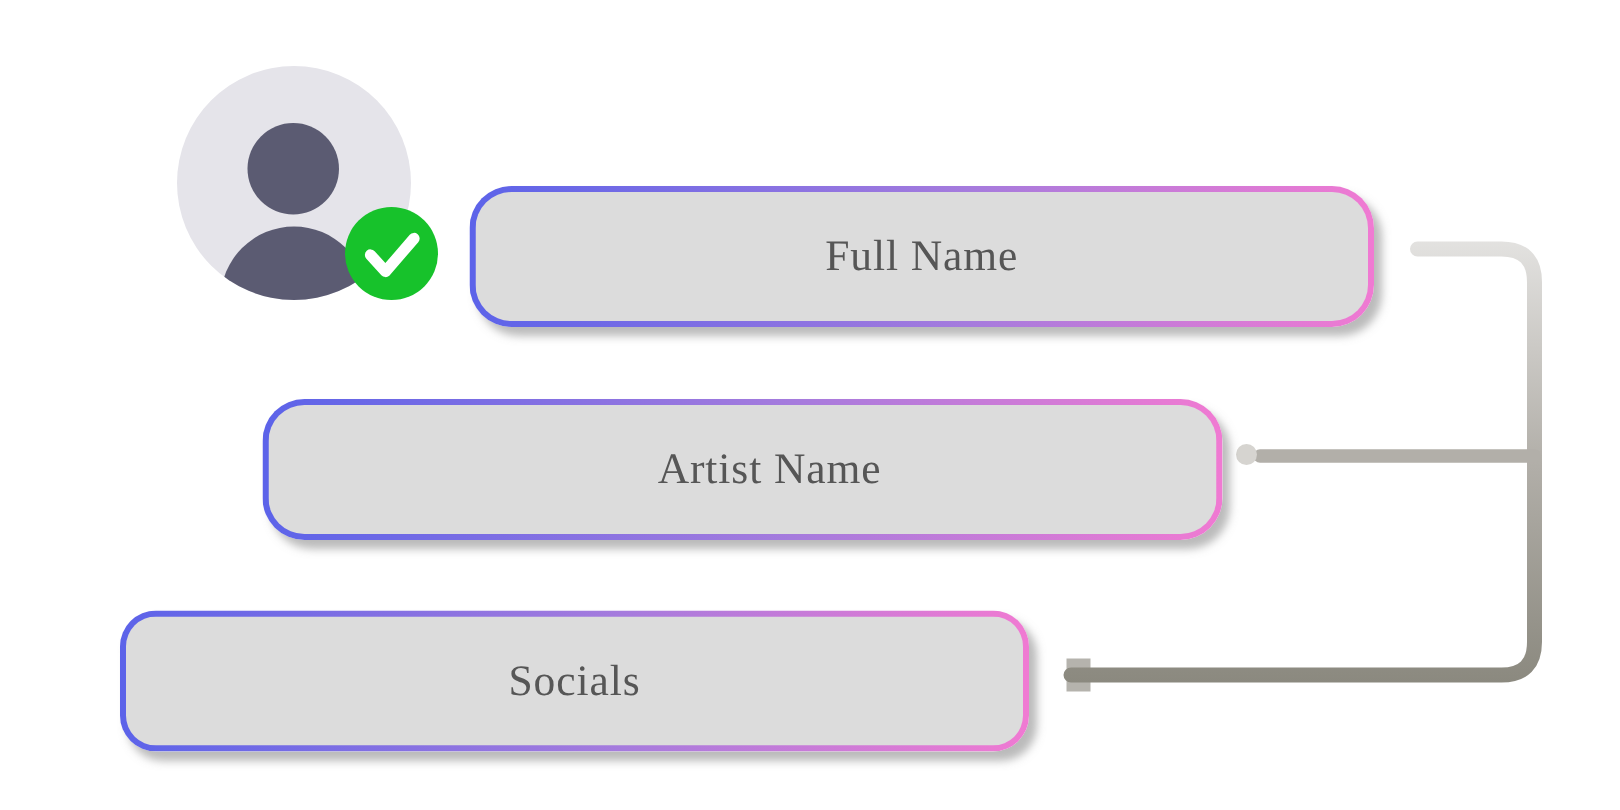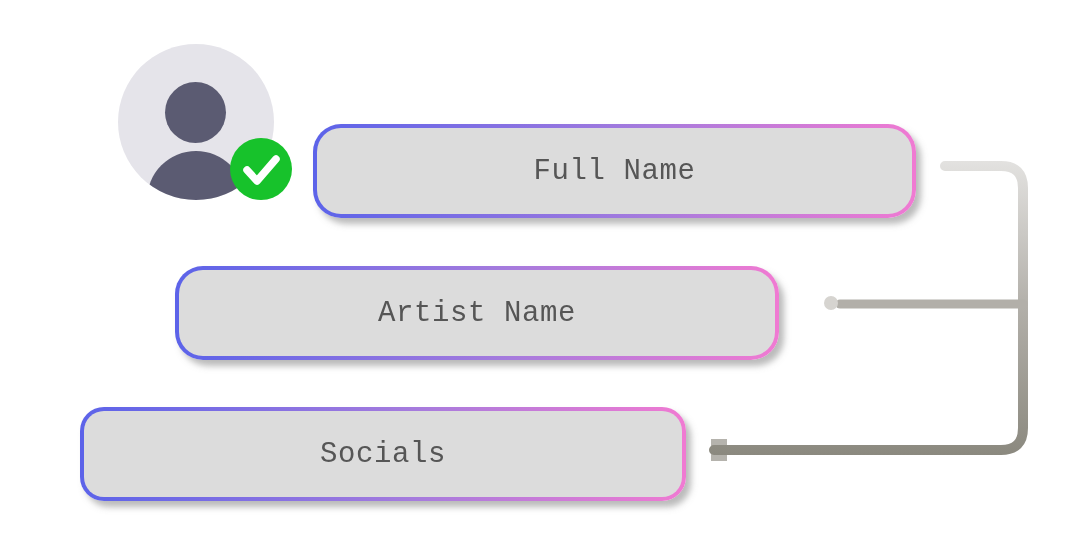--- a/index.html
+++ b/index.html
@@ -1,21 +1,21 @@
 <!DOCTYPE html>
 <html style="--scene-bg: #ffffff; --field-fill: #dcdcdc; --border-gradient-start: #5c63e9; --border-gradient-mid: #a57bdd; --border-gradient-end: #f07ad2; --label-text: #565656; --avatar-bg: #e5e4ea; --avatar-person: #5b5b72; --badge-green: #17c22b; --connector-light: #e3e2e0; --connector-mid: #b2afa9; --connector-dark: #8b897f; --marker-dot: #d6d4d0; --marker-square: #b5b3ad;"><head>
 <meta charset="utf-8">
 <style>
   html,body{margin:0;padding:0;background:#fff;}
   .canvas{
     position:relative;
     width:1080px;height:540px;
     background:var(--scene-bg,#ffffff);
     overflow:hidden;
-    font-family:Liberation Mono, monospace;
+    font-family:Liberation Serif, serif;
     text-align:right;
   }
   
   .connectors{position:absolute;left:0;top:0;z-index:0;}
 
   
   .avatar-wrap{position:absolute;left:118px;top:44px;width:156px;height:156px;z-index:2;}
   .avatar-circle{
     position:absolute;left:0;top:0;width:156px;height:156px;border-radius:50%;
     background:var(--avatar-bg,#e5e4ea);overflow:hidden;
@@ -43,21 +43,21 @@
       linear-gradient(var(--field-fill,#dcdcdc),var(--field-fill,#dcdcdc)) padding-box,
       linear-gradient(90deg,var(--border-gradient-start,#5c63e9),var(--border-gradient-mid,#a57bdd) 55%,var(--border-gradient-end,#f07ad2)) border-box;
     box-shadow:5px 6px 6px rgba(120,120,120,.5);
     display:flex;align-items:center;justify-content:center;
   }
   .field-label{
     color:var(--label-text,#565656);
     font-size:29px;letter-spacing:.6px;font-weight:400;
   }
   .field-fullname{left:313px;top:124px;width:595px;height:86px;}
-  .field-artistname{left:175px;top:266px;width:596px;height:86px;}
+  .field-artistname{left:175px;top:266px;width:596px;height:86px;padding-left:36px;}
   .field-socials{left:80px;top:407px;width:598px;height:86px;border-radius:24px;}
 </style>
 </head>
 <body>
 
 <div class="canvas">
 
   <svg class="connectors" width="1080" height="540" viewBox="0 0 1080 540">
     <defs>
       <linearGradient id="vgrad" x1="0" y1="160" x2="0" y2="455" gradientUnits="userSpaceOnUse">

